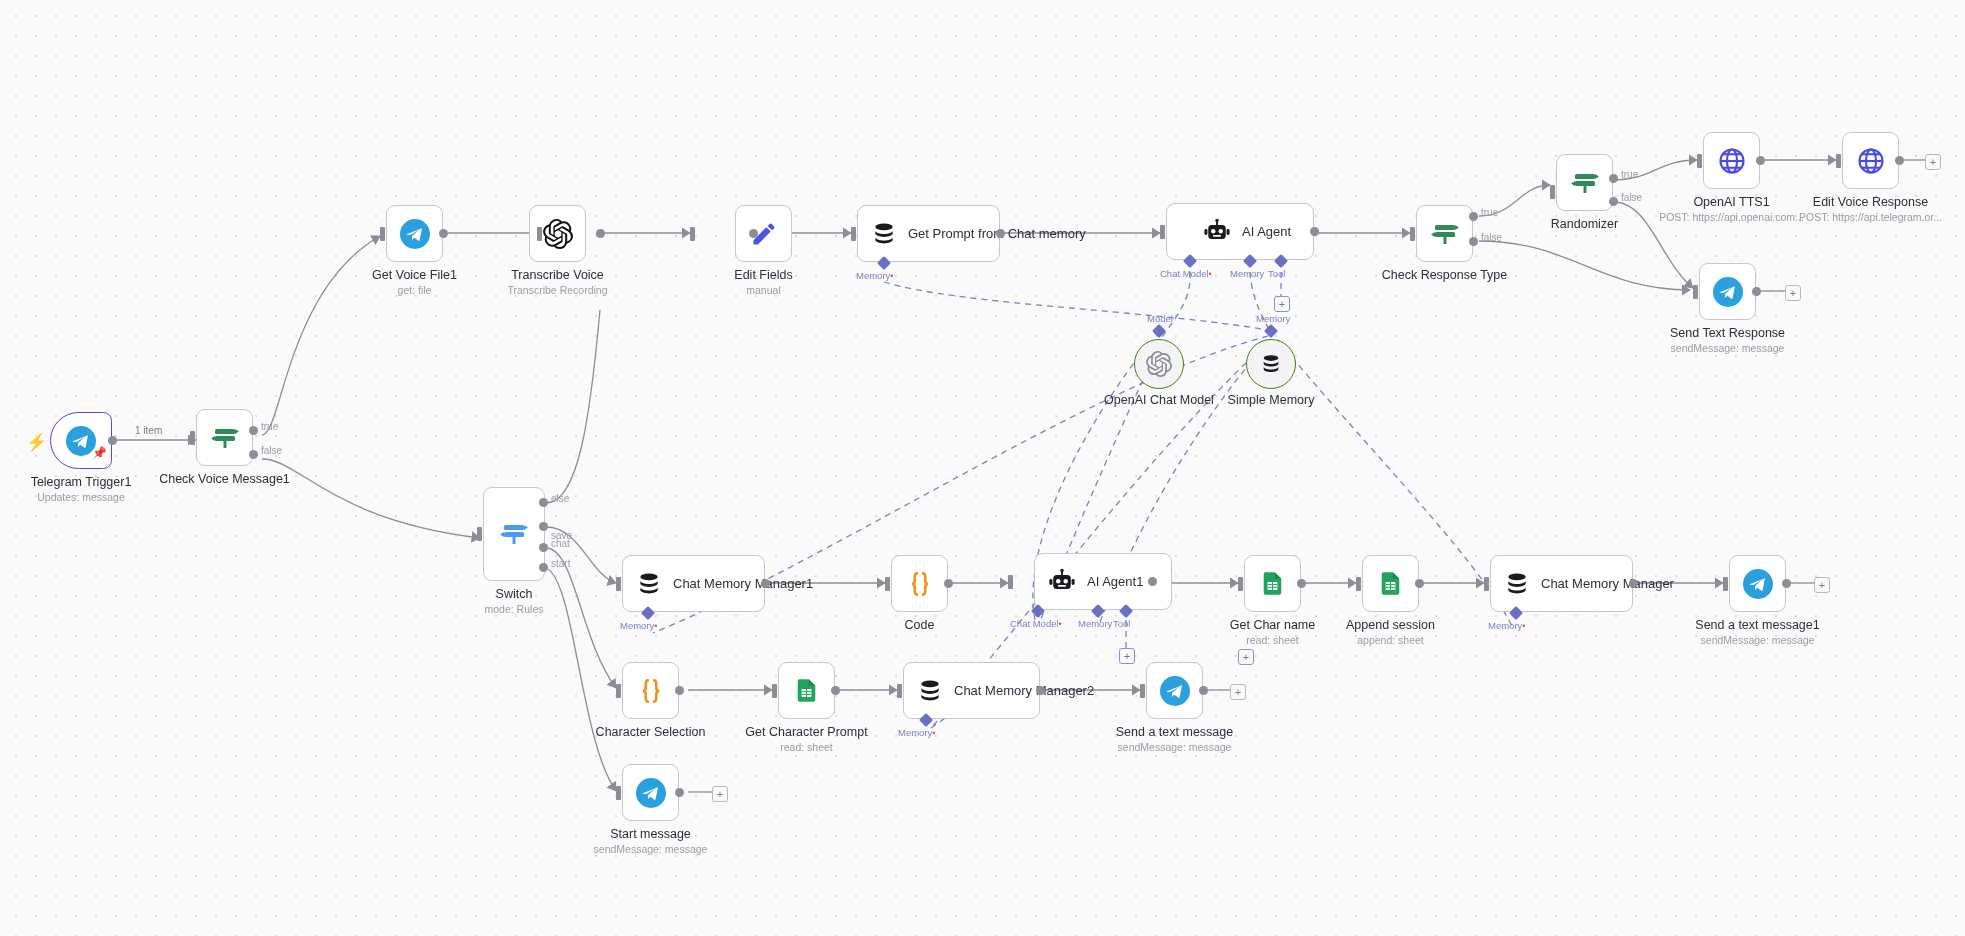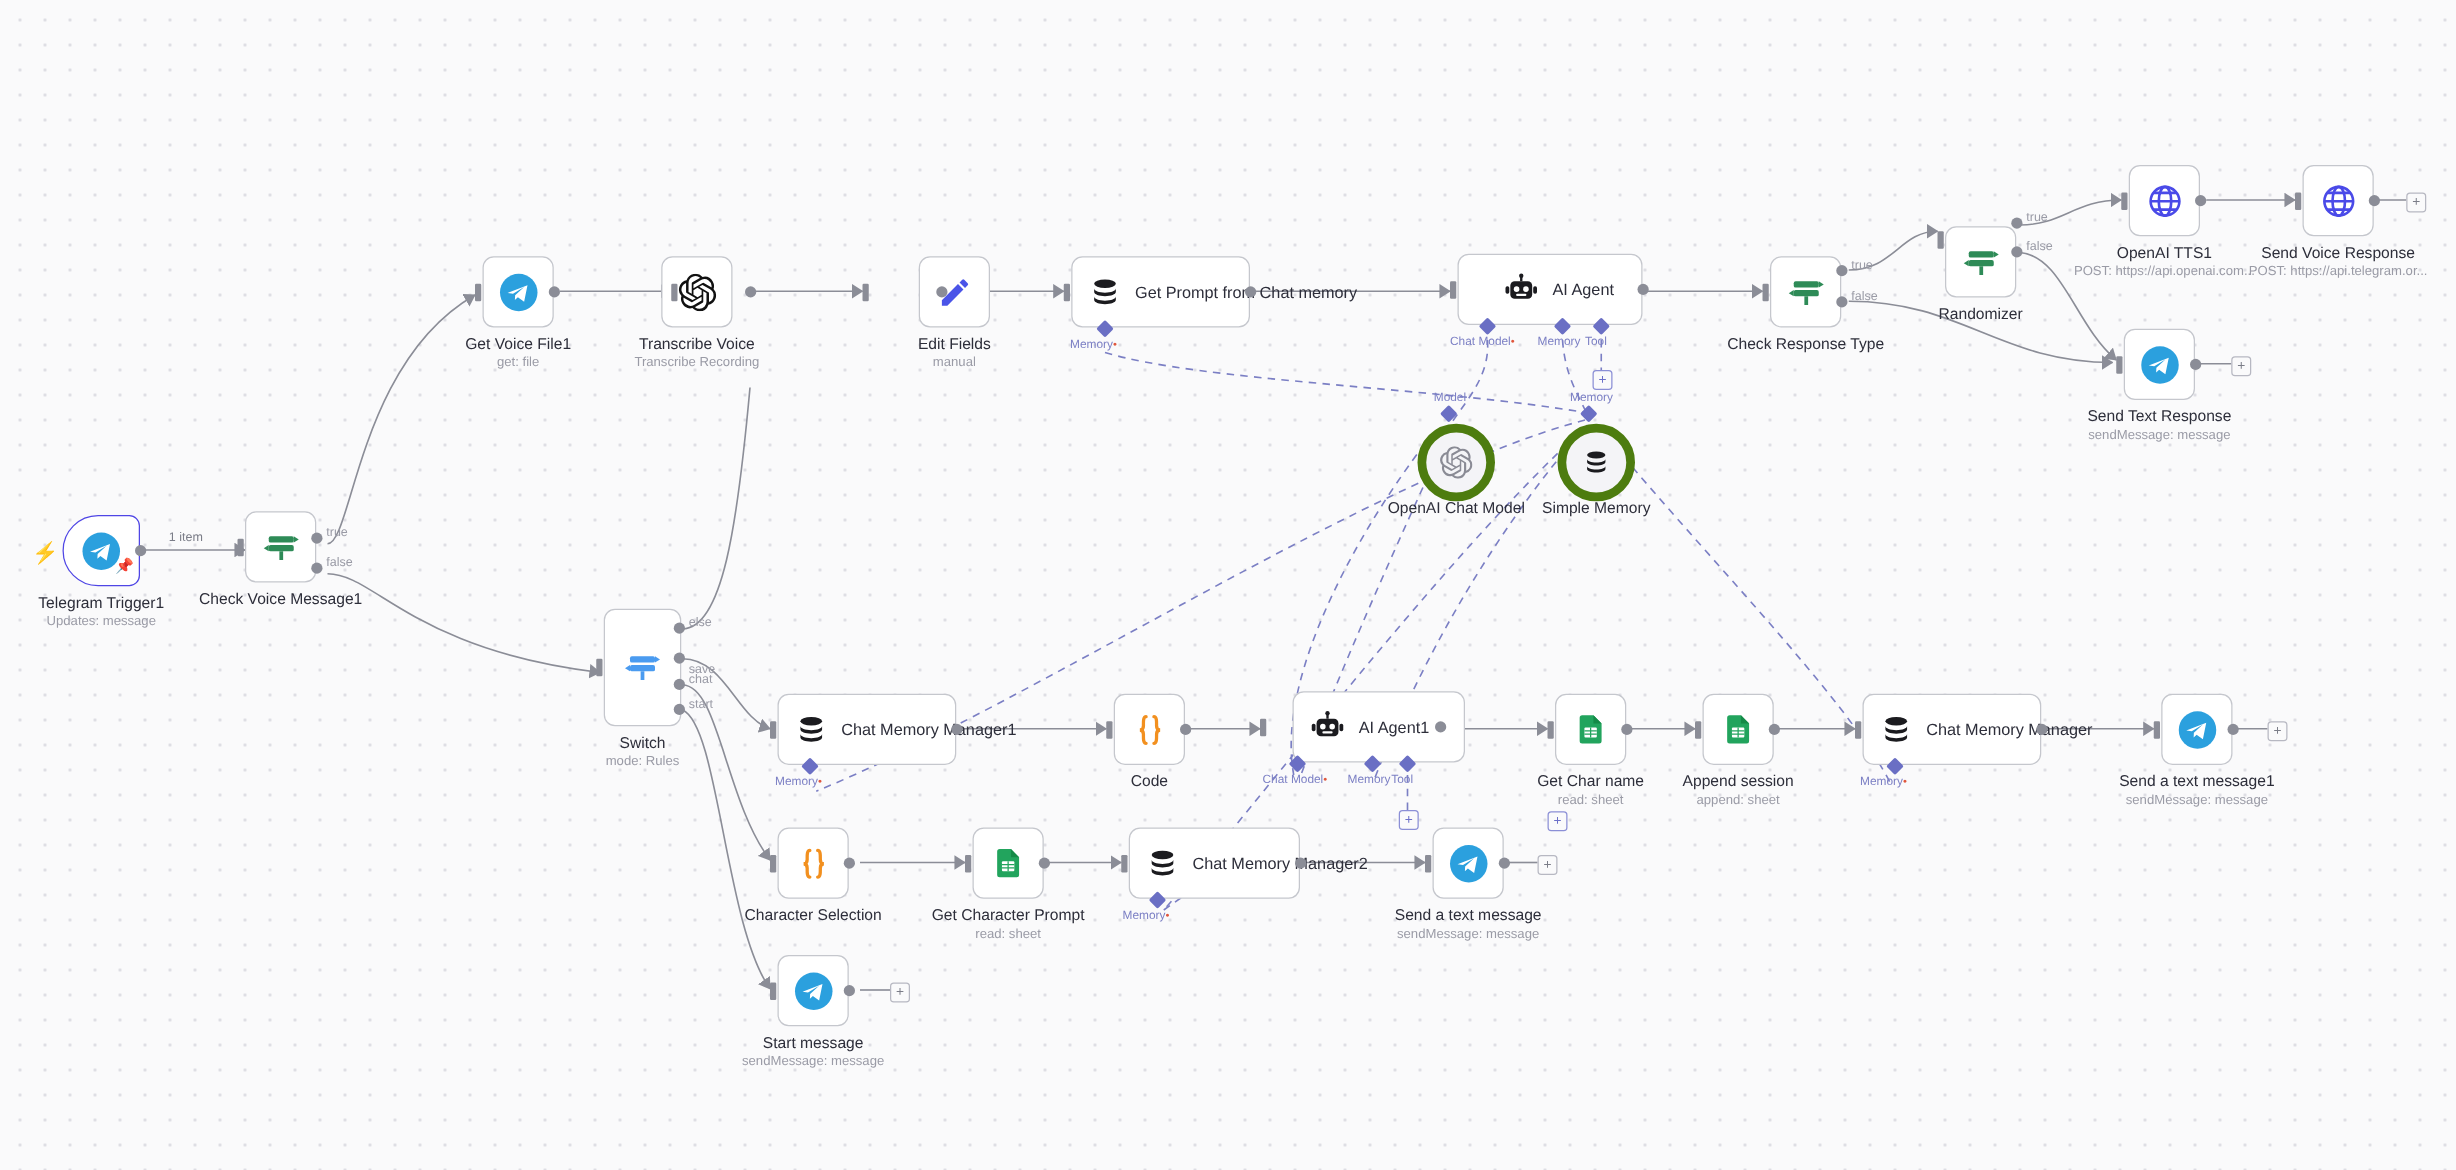--- a/index.html
+++ b/index.html
@@ -76,21 +76,21 @@
     transform:rotate(45deg);z-index:6;border-radius:1.5px;
   }
   .sublabel{
     position:absolute;font-size:9.5px;color:#7b7fc4;white-space:nowrap;z-index:6;
   }
   .req{color:#e0563c;font-size:9px;}
 
   
   .subnode{
     position:absolute;width:48px;height:48px;border-radius:50%;
-    background:#f4f4f7;border:7px solid #4d7c0f;
+    background:#f4f4f7;border:1px solid #4d7c0f;
     display:flex;align-items:center;justify-content:center;z-index:5;
   }
   .subnode .node-title{top:53px;font-size:12.5px;}
 
   
   .bolt{position:absolute;color:#f0604d;font-size:17px;z-index:6;}
   .pin{position:absolute;color:#4f46e5;font-size:12px;z-index:7;}
 
   .badge{
     position:absolute;font-size:10px;color:#7b7d88;white-space:nowrap;z-index:6;
@@ -323,21 +323,21 @@
     </svg>
   </span>
   <span class="node-title">Check Response Type</span>
 </div>
 <div class="port in" style="left:1410px;top:227px;"></div>
 <div class="port" style="left:1469px;top:212px;"></div>
 <span class="port-label" style="left:1481px;top:207px;">true</span>
 <div class="port" style="left:1469px;top:237px;"></div>
 <span class="port-label" style="left:1481px;top:232px;">false</span>
 
-<div class="node sq" style="left:1556px;top:181px;">
+<div class="node sq" style="left:1556px;top:154px;">
   <span>
     <svg class="ico" width="30" height="30" viewBox="0 0 30 30">
       <rect x="5" y="6" width="20" height="5" rx="1.5" fill="#2e8b57"></rect>
         <polygon points="25,6 29,8.5 25,11" fill="#2e8b57"></polygon>
       <rect x="5" y="13" width="20" height="5" rx="1.5" fill="#2e8b57"></rect>
         <polygon points="5,13 1,15.5 5,18" fill="#2e8b57"></polygon>
       <rect x="13.5" y="18" width="3" height="7" fill="#2e8b57"></rect>
     </svg>
   </span>
   <span class="node-title">Randomizer</span>
@@ -367,21 +367,21 @@
 <div class="node sq" style="left:1842px;top:132px;">
   <span>
     <svg class="ico" width="30" height="30" viewBox="0 0 24 24" fill="none" stroke="#4a4ae8" stroke-width="1.7">
         <circle cx="12" cy="12" r="9.2"></circle>
         <ellipse cx="12" cy="12" rx="4" ry="9.2"></ellipse>
         <line x1="2.8" y1="12" x2="21.2" y2="12"></line>
         <line x1="4.3" y1="6.6" x2="19.7" y2="6.6"></line>
         <line x1="4.3" y1="17.4" x2="19.7" y2="17.4"></line>
       </svg>
   </span>
-  <span class="node-title">Send Voice Response</span>
+  <span class="node-title">Edit Voice Response</span>
   <span class="node-sub">POST: https://api.telegram.or...</span>
 </div>
 <div class="port in" style="left:1836px;top:154px;"></div>
 <div class="port" style="left:1895px;top:156px;"></div>
 <div class="plusbox" style="left:1925px;top:154px;">+</div>
 
 <div class="node sq" style="left:1699px;top:263px;">
   <span>
     <svg class="ico" width="32" height="32" viewBox="0 0 32 32">
         <circle cx="16" cy="16" r="15" fill="#2ba0de"></circle>

